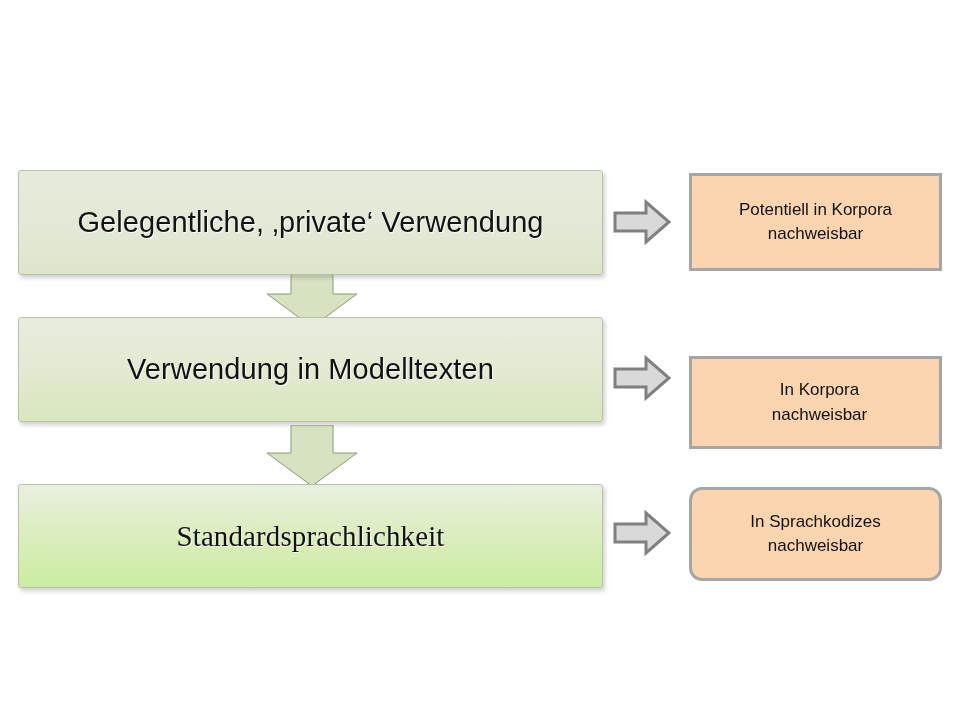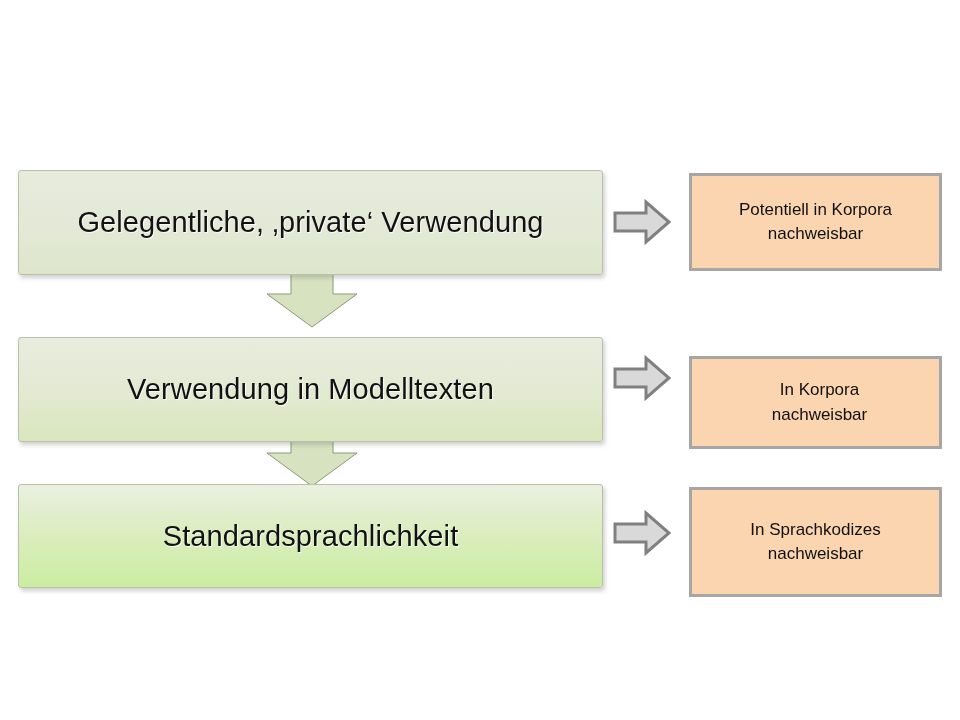--- a/index.html
+++ b/index.html
@@ -34,28 +34,29 @@
     align-items: center;
     justify-content: center;
     z-index: 3;
   }
   .stage-box-1 {
     top: 170px;
     height: 105px;
     background: linear-gradient(to bottom, #e6ebdc 0%, #e3e9d6 55%, #dde6cb 100%);
   }
   .stage-box-2 {
-    top: 337px;
+    top: 317px;
     height: 105px;
     background: linear-gradient(to bottom, #e8ecdf 0%, #e3ead2 50%, #d9e6bd 100%);
   }
   .stage-box-3 {
     top: 484px;
     height: 104px;
     background: linear-gradient(to bottom, #eaf0e0 0%, #dcedc0 45%, #cbeda1 100%);
+    font-family: Liberation Serif, serif;
   }
   .stage-label {
     font-size: 29px;
     color: #121212;
     letter-spacing: 0.1px;
     text-shadow: 1px 1px 1px rgba(255,255,255,0.85);
     white-space: nowrap;
   }
   .stage-box-3 .stage-label { font-size: 29px; }
 
@@ -90,21 +91,21 @@
     border: 3px solid #a6a6a6;
     background: #fbd5b0;
     box-sizing: border-box;
     display: flex;
     align-items: center;
     justify-content: center;
     z-index: 3;
   }
   .note-box-1 { top: 173px; height: 98px; }
   .note-box-2 { top: 332px; height: 93px; margin-top: 24px; }
-  .note-box-3 { top: 487px; height: 110px; }
+  .note-box-3 { top: 487px; height: 94px; border-radius: 13px; }
   .note-label {
     font-size: 17px;
     line-height: 1.42;
     color: #111111;
     text-align: center;
     padding: 0 14px;
   }
   .note-box-2 .note-label {
     text-align: center;
     transform: translateX(4px);

